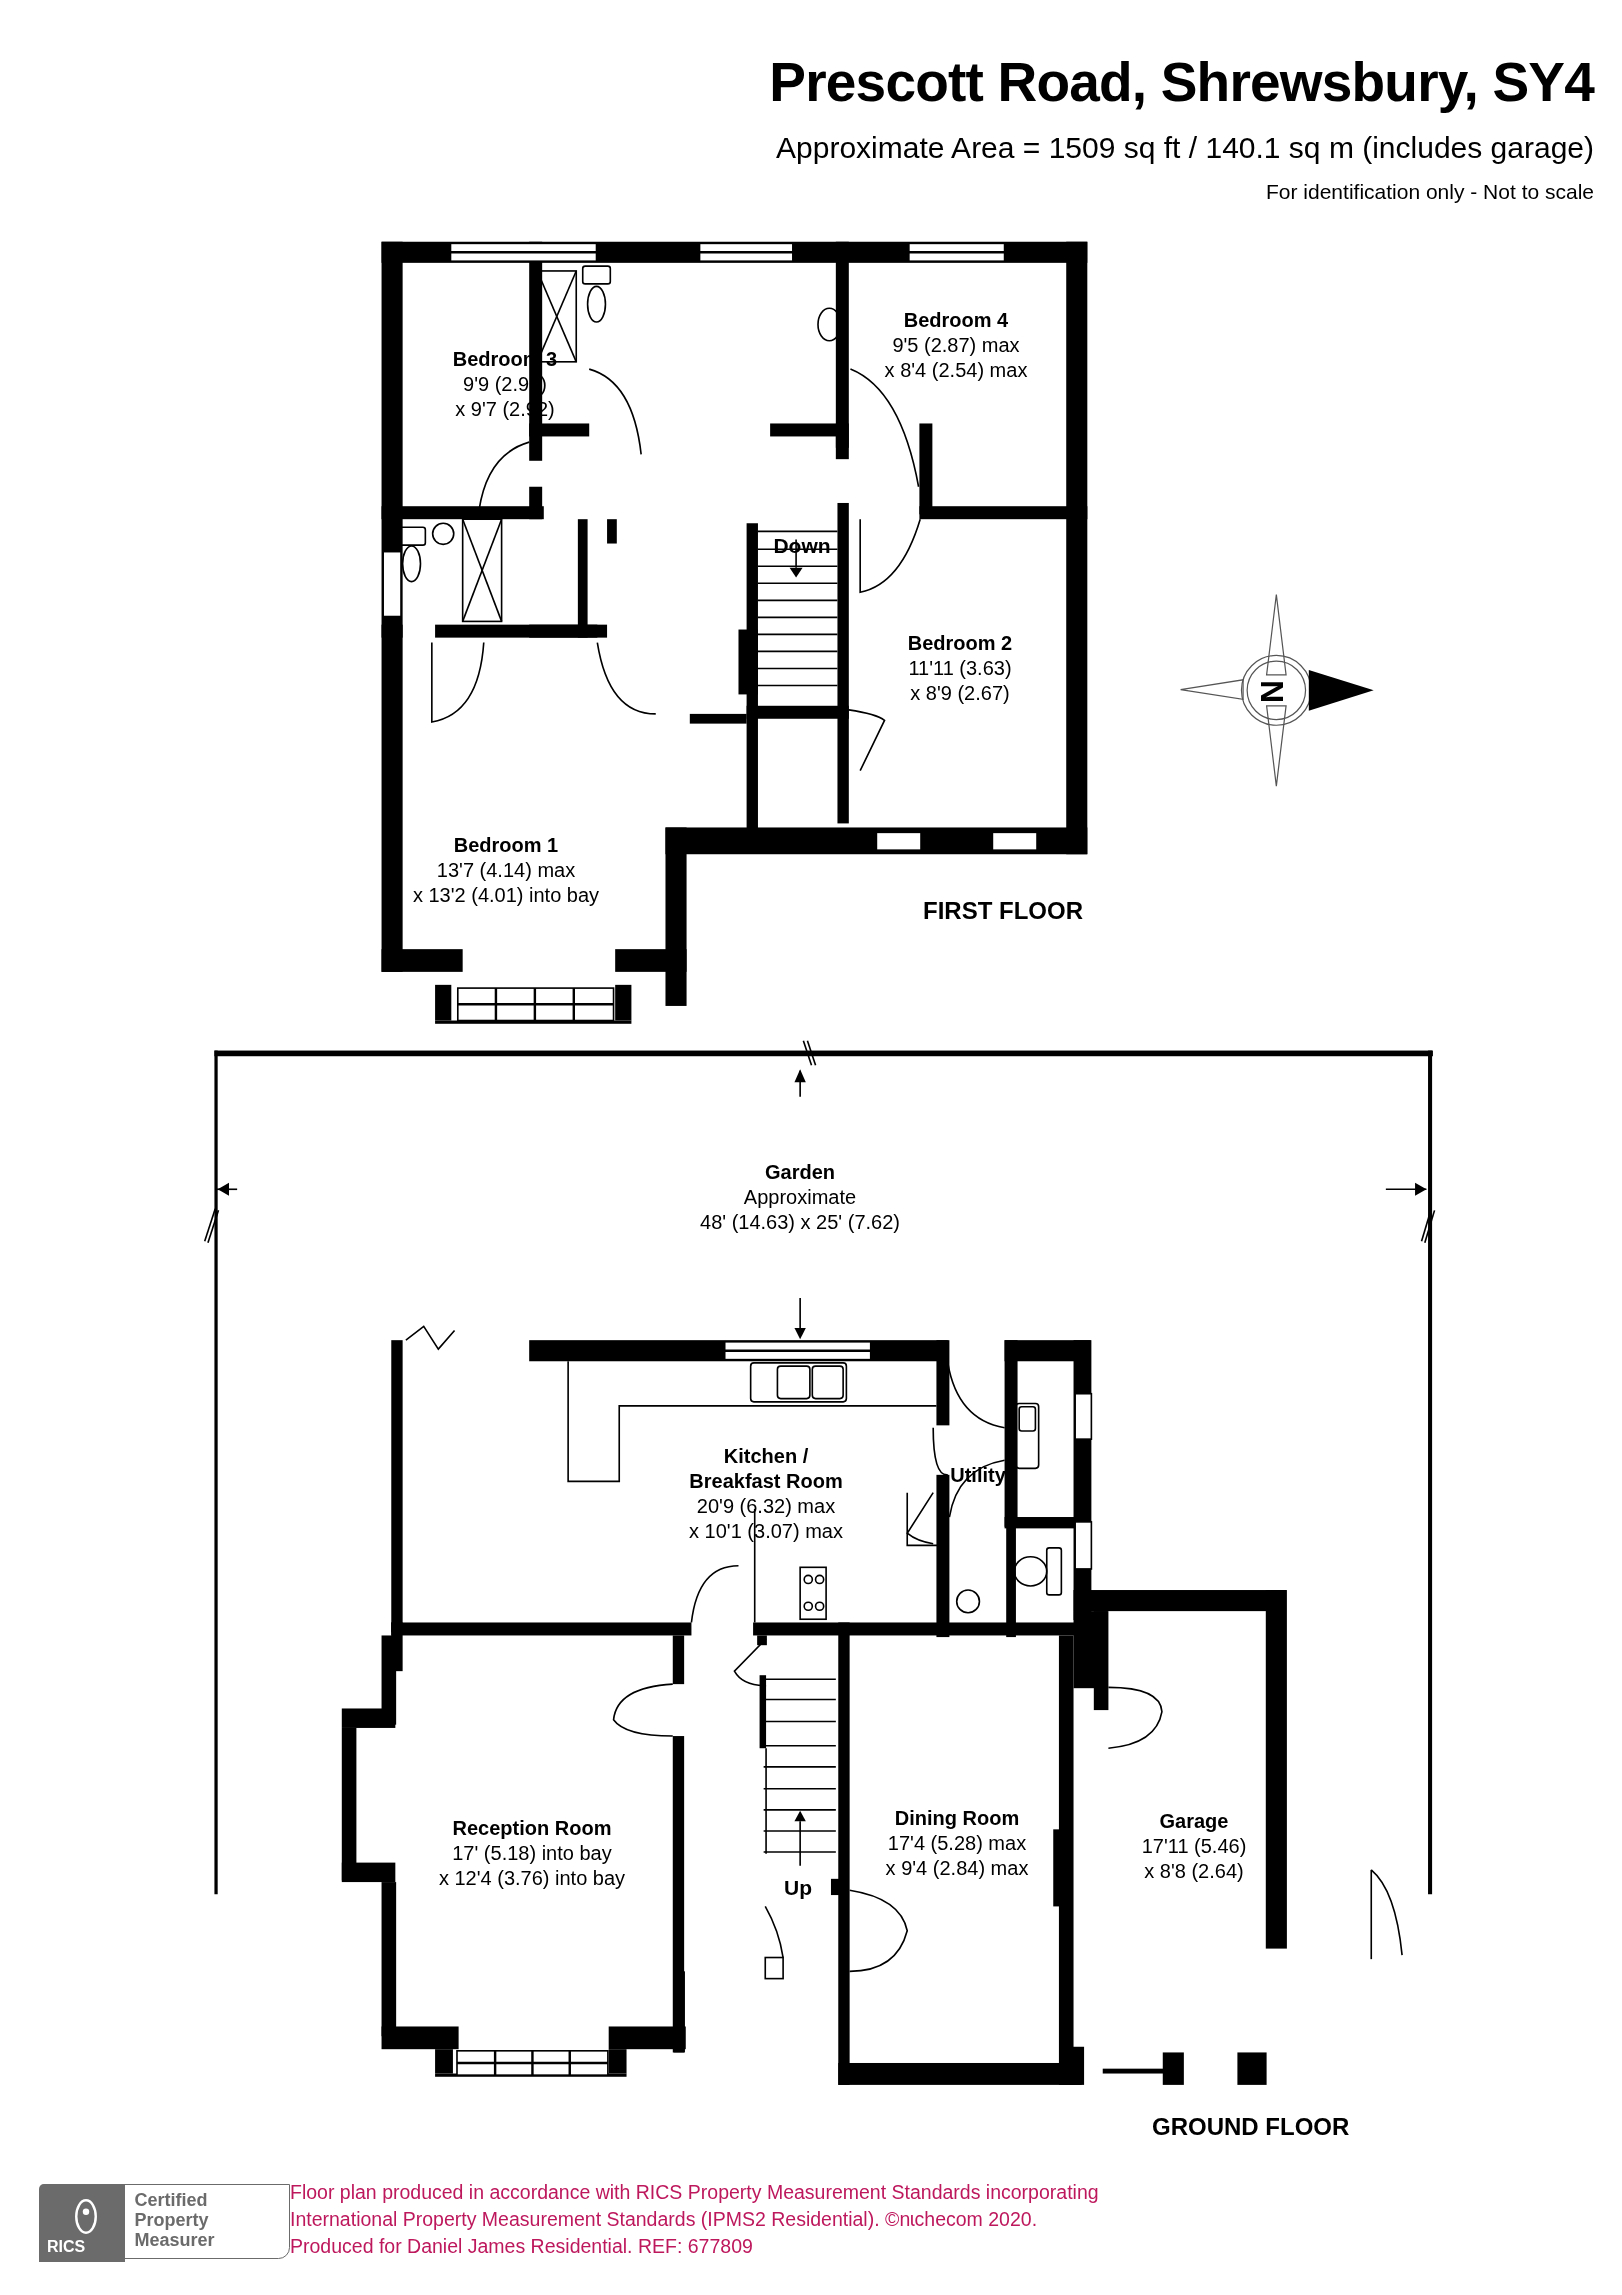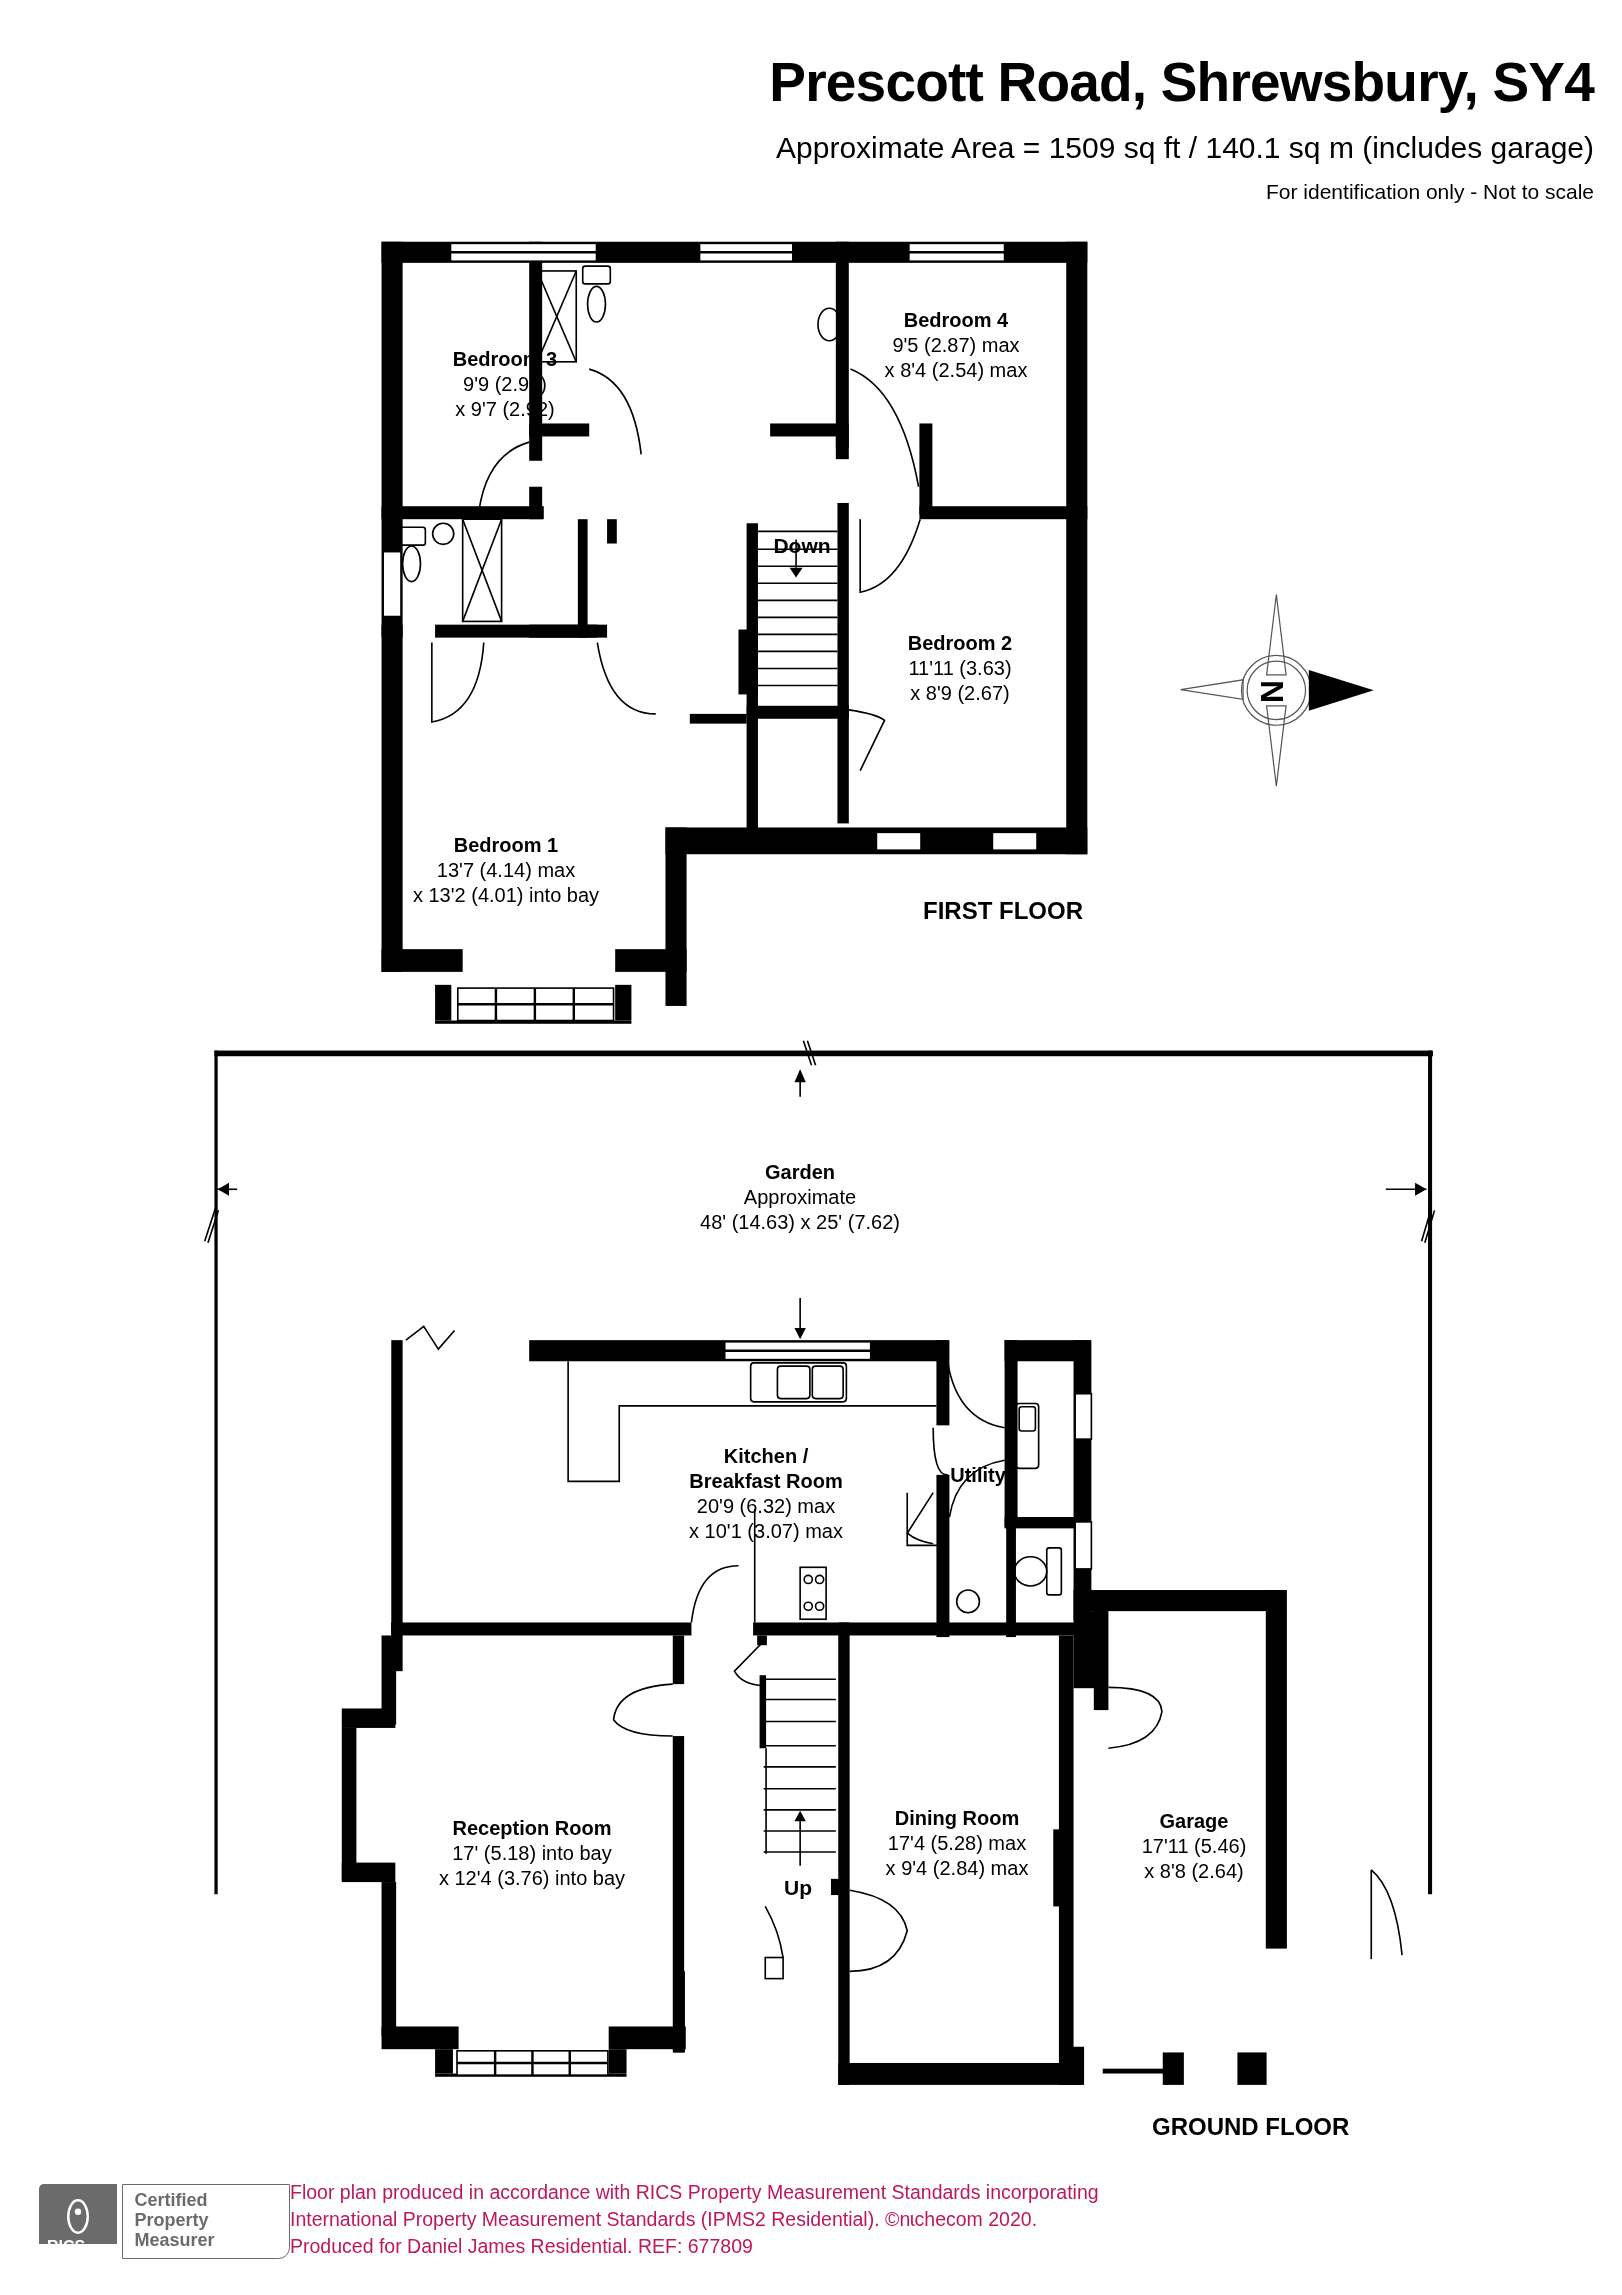--- a/index.html
+++ b/index.html
@@ -338,21 +338,21 @@
 </div>
 <div class="room-label" style="left:1194px;top:1809px;">
   <span class="name">Garage</span>
   <span class="dim">17'11 (5.46)</span>
   <span class="dim">x 8'8 (2.64)</span>
 </div>
 <div class="stair-label" style="left:798px;top:1876px;">Up</div>
 <div class="floor-label" style="left:1152px;top:2113px;">GROUND FLOOR</div>
 
 <div class="footer-badge">
-  <div style="position:absolute;left:0;top:0;width:78px;height:60px;background:#6b6b6b;border-radius:4.9px 0 0 0;">
+  <div style="position:absolute;left:0;top:0;width:78px;height:78px;background:#6b6b6b;border-radius:4.9px 0 0 0;padding-left:8px;">
     <svg width="78" height="78" viewBox="0 0 96 96">
       <ellipse cx="48" cy="40" rx="12" ry="20" fill="none" stroke="#fff" stroke-width="3"></ellipse>
       <circle cx="48" cy="34" r="4" fill="#fff"></circle>
     </svg>
     <span style="position:absolute;left:8px;top:54px;color:#fff;font-weight:bold;font-size:16px;">RICS</span>
   </div>
   <div style="position:absolute;left:83px;top:0;width:168px;height:75px;border:1.6px solid #6b6b6b;border-radius:0 0 11.4px 0;color:#6b6b6b;font-weight:bold;font-size:18px;line-height:20px;padding:4.9px 0 0 11.4px;box-sizing:border-box;">
     <div>Certified</div>
     <div>Property</div>
     <div>Measurer</div>

